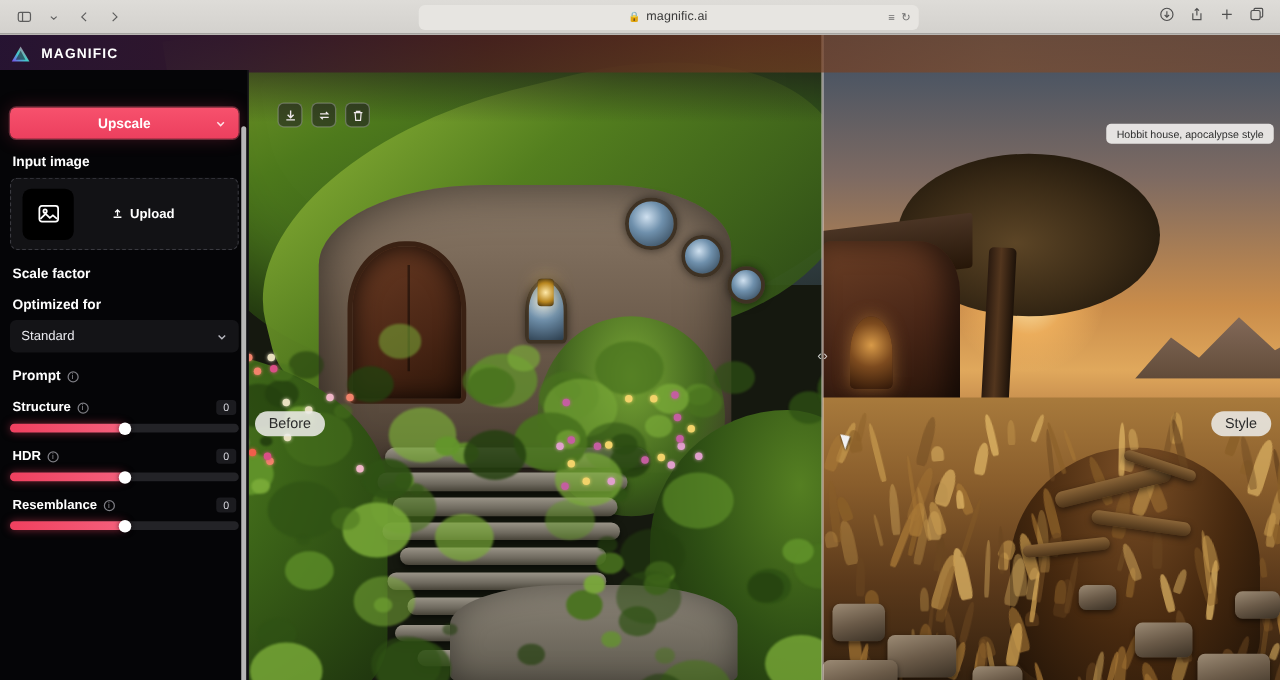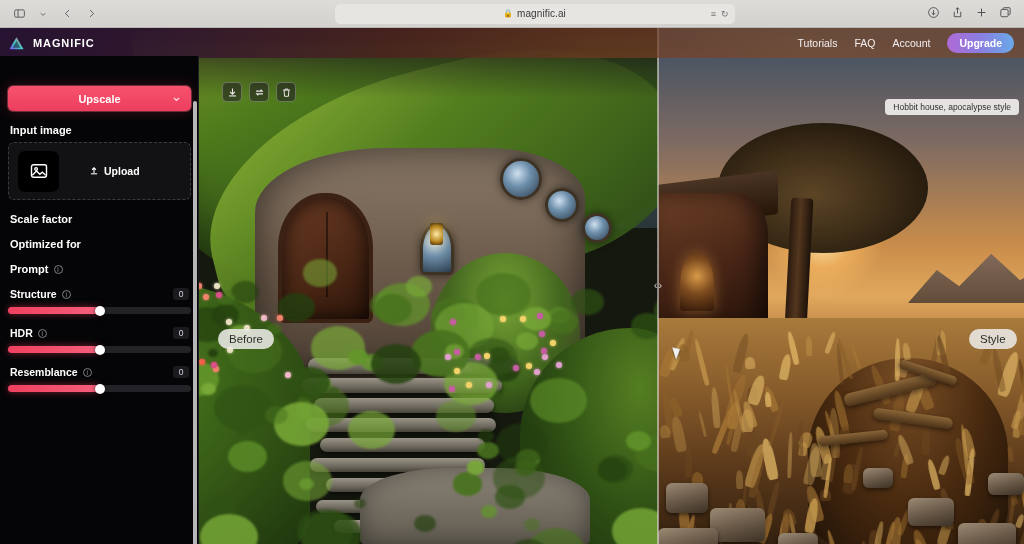--- a/index.html
+++ b/index.html
@@ -253,21 +253,21 @@
   }
 
   .lbl-before, .lbl-after {
     position: absolute; z-index: 16;
     background: rgba(235,233,230,.88);
     color: #2b2b2b;
     font-size: 11.5px;
     padding: 4px 11px;
     border-radius: 13px;
   }
-  .lbl-before { left: 218px; top: 301px; }
+  .lbl-before { left: 204px; top: 301px; }
   .lbl-after { left: 969px; top: 301px; }
 
   
   .app-header {
     position: absolute; top: 0; left: 0; width: 1024px; height: 30px;
     display: flex; align-items: center;
     background: linear-gradient(90deg,
       rgba(40,20,52,.92) 0%,
       rgba(52,24,46,.88) 18%,
       rgba(78,34,30,.80) 38%,
@@ -827,26 +827,20 @@
             <stop offset="0%" stop-color="#7b4cf0"></stop>
             <stop offset="45%" stop-color="#3fd0c9"></stop>
             <stop offset="100%" stop-color="#f0557e"></stop>
           </linearGradient>
         </defs>
         <path d="M12 3 L22 20 L2 20 Z" fill="url(#lg)"></path>
         <path d="M12 8 L17.5 18 L6.5 18 Z" fill="#1a0f22" opacity=".55"></path>
       </svg>
       <div class="brand-name">MAGNIFIC</div>
     </div>
-    <div class="nav">
-      <div class="nav-link">Tutorials</div>
-      <div class="nav-link">FAQ</div>
-      <div class="nav-link">Account</div>
-      <div class="nav-upgrade">Upgrade</div>
-    </div>
   </div>
 
   <div class="sidebar">
     <div class="sb-inner">
       <div class="sb-top-pad"></div>
 
       <div class="upscale-btn">
         <span>Upscale</span>
         <svg class="chev" width="9" height="9" viewBox="0 0 12 12" fill="none" stroke="currentColor" stroke-width="1.6">
             <path d="M2.5 4.5 6 8l3.5-3.5"></path>
@@ -873,20 +867,26 @@
           <span>Upload</span>
         </div>
       </div>
 
       <div class="sb-label">
         <span>Scale factor</span>
       </div>
 
       <div class="sb-label">
         <span>Optimized for</span>
+      </div>
+      <div class="select-box">
+        <span>Standard</span>
+        <svg class="chev" width="9" height="9" viewBox="0 0 12 12" fill="none" stroke="currentColor" stroke-width="1.5">
+            <path d="M2.5 4.5 6 8l3.5-3.5"></path>
+          </svg>
       </div>
 
       <div class="sb-label">
         <span>Prompt</span>
         <span class="info-dot">i</span>
       </div>
 
       <div id="sliders">
           <div class="slider-group">
             <div class="slider-head">

